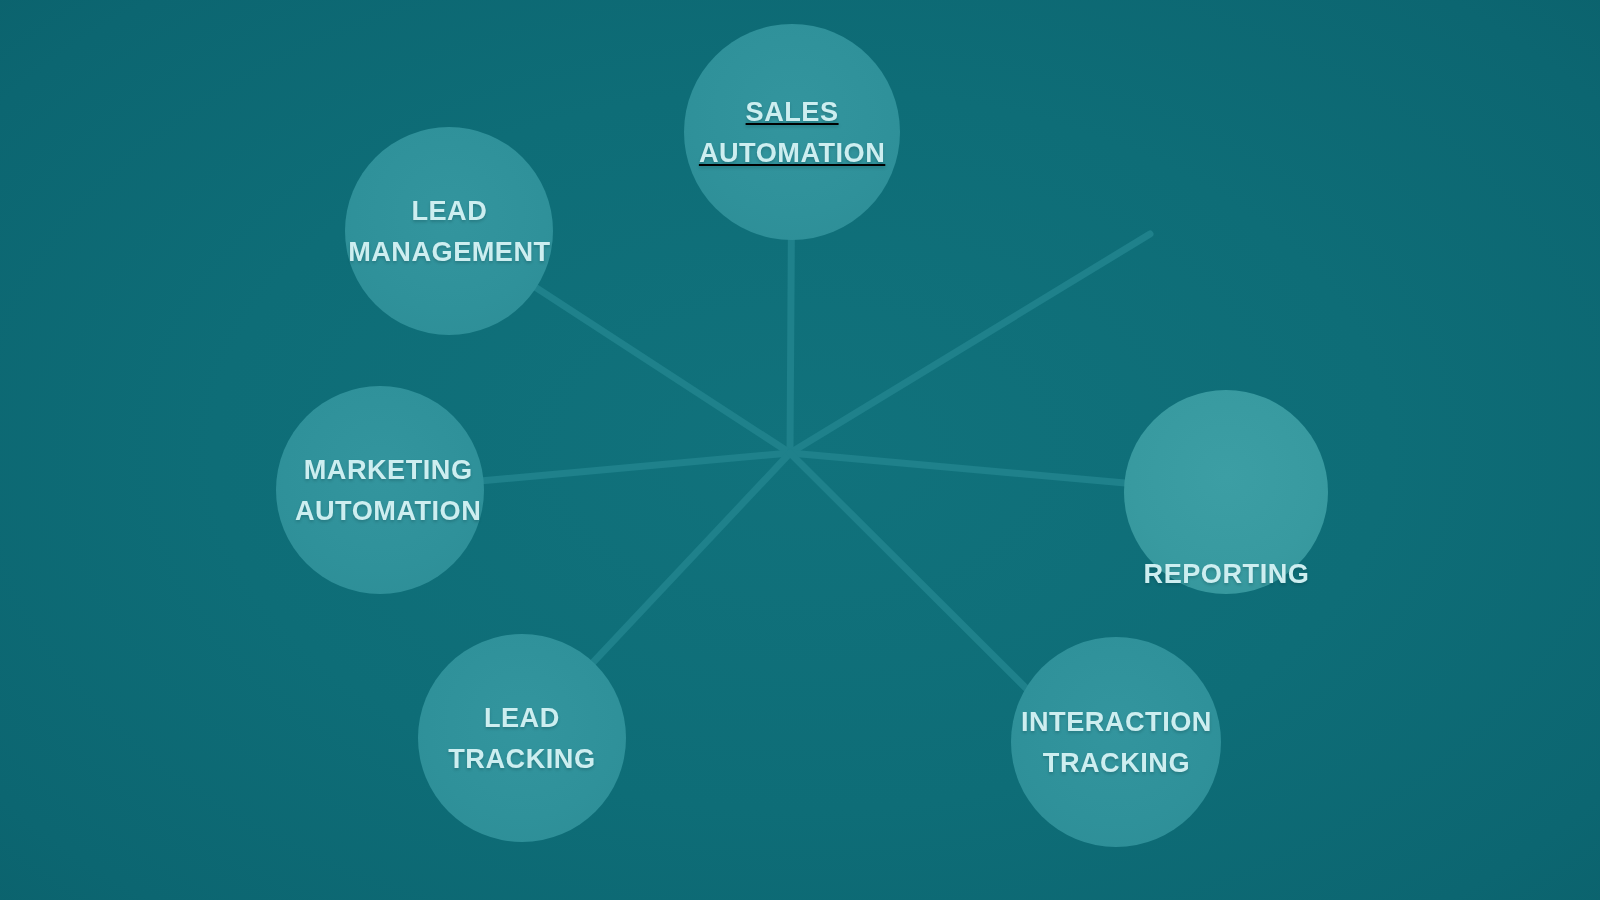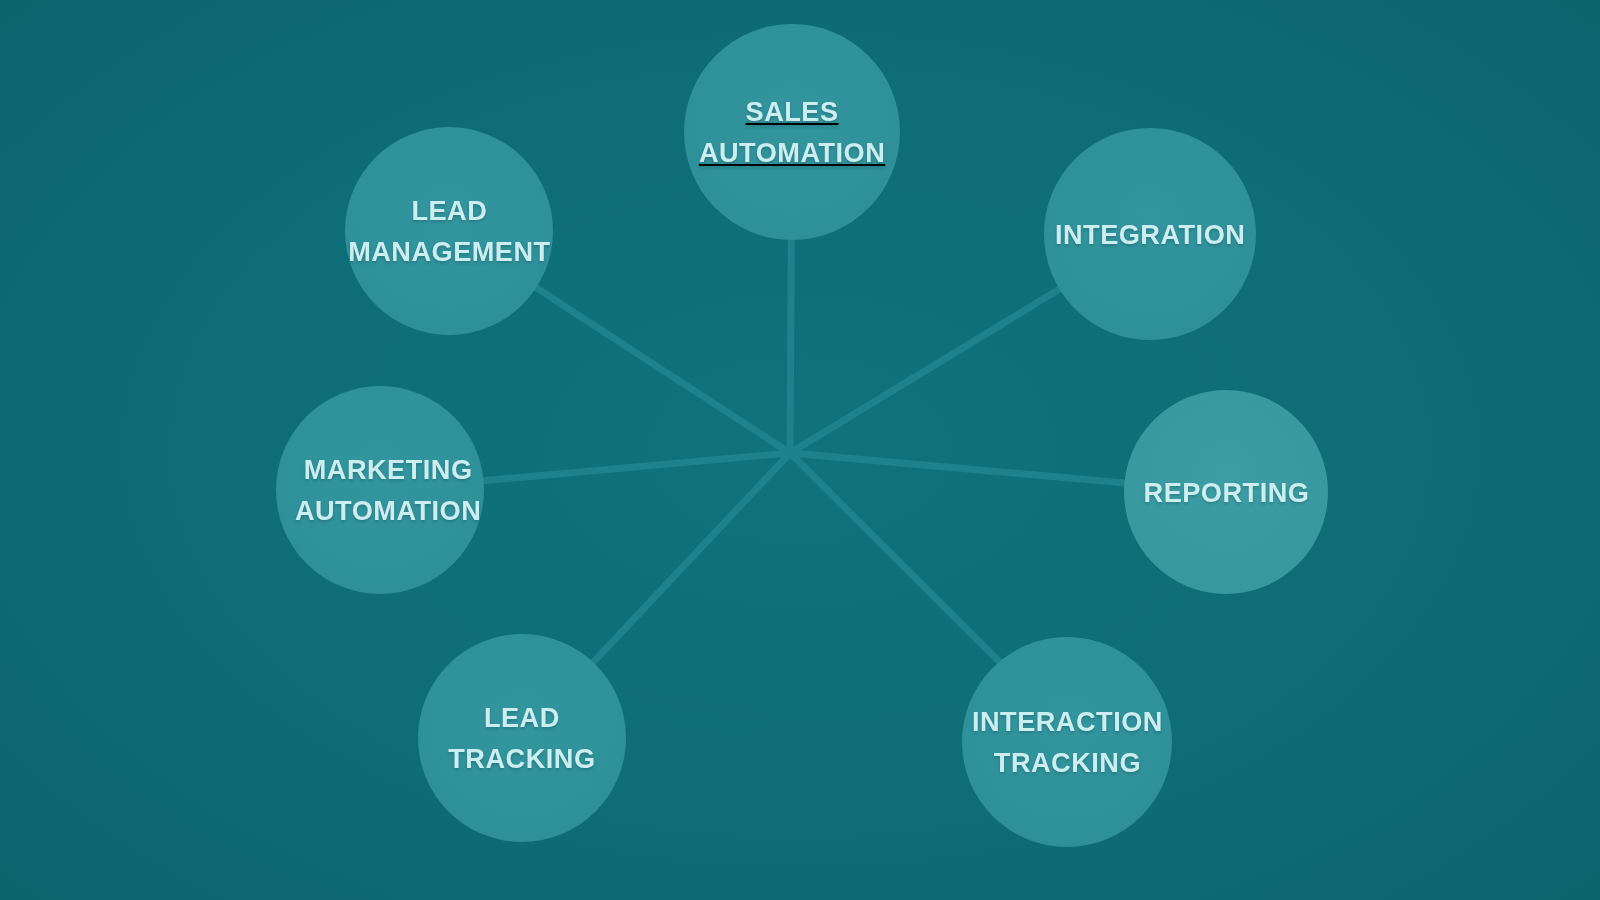--- a/index.html
+++ b/index.html
@@ -64,23 +64,23 @@
   .node.reporting-node {
     background: radial-gradient(circle at 50% 42%, #3C9EA4 0%, #389AA0 60%, #35959B 100%);
   }
 
   
   #node-center               { left: 630px;  top: 293px; width: 320px; height: 320px; }
   #node-sales-automation     { left: 684px;  top: 24px;  width: 216px; height: 216px; text-decoration: underline; }
   #node-lead-management      { left: 345px;  top: 127px; width: 208px; height: 208px; }
   #node-integration          { left: 1044px; top: 128px; width: 212px; height: 212px; }
   #node-marketing-automation { left: 276px;  top: 386px; width: 208px; height: 208px; justify-content: flex-end; }
-  #node-reporting            { left: 1124px; top: 390px; width: 204px; height: 204px; }
+  #node-reporting            { left: 1124px; top: 390px; width: 204px; height: 204px; align-items: flex-end; }
   #node-lead-tracking        { left: 418px;  top: 634px; width: 208px; height: 208px; }
-  #node-interaction-tracking { left: 962px;  top: 637px; width: 210px; height: 210px; }
+  #node-interaction-tracking { left: 1011px;  top: 637px; width: 210px; height: 210px; }
 </style>
 </head>
 <body>
 
 <div class="stage">
 
   <svg class="connectors" viewBox="0 0 1600 900" xmlns="http://www.w3.org/2000/svg">
     <line x1="790" y1="453" x2="792" y2="132"></line>
     <line x1="790" y1="453" x2="449" y2="231"></line>
     <line x1="790" y1="453" x2="1150" y2="234"></line>
@@ -98,25 +98,20 @@
     </div>
   </div>
 
   <div class="node satellite" id="node-lead-management">
     <div class="label">
       <span>LEAD</span>
       <span>MANAGEMENT</span>
     </div>
   </div>
 
-  <div class="node satellite" id="node-integration">
-    <div class="label">
-      <span>INTEGRATION</span>
-    </div>
-  </div>
 
   <div class="node satellite" id="node-marketing-automation">
     <div class="label">
       <span>MARKETING</span>
       <span>AUTOMATION</span>
     </div>
   </div>
 
   <div class="node reporting-node" id="node-reporting">
     <div class="label">

